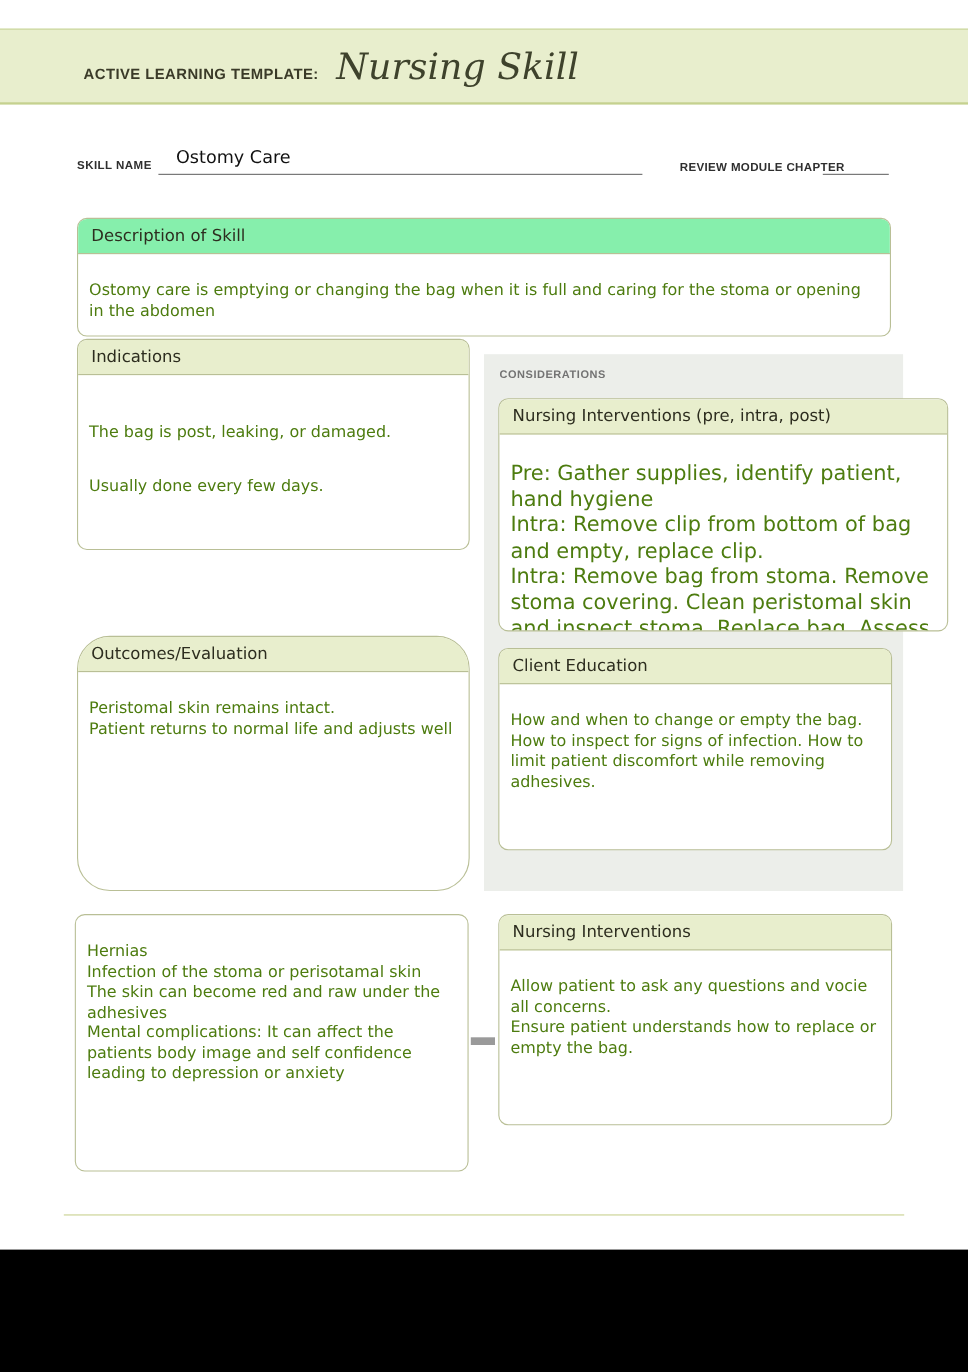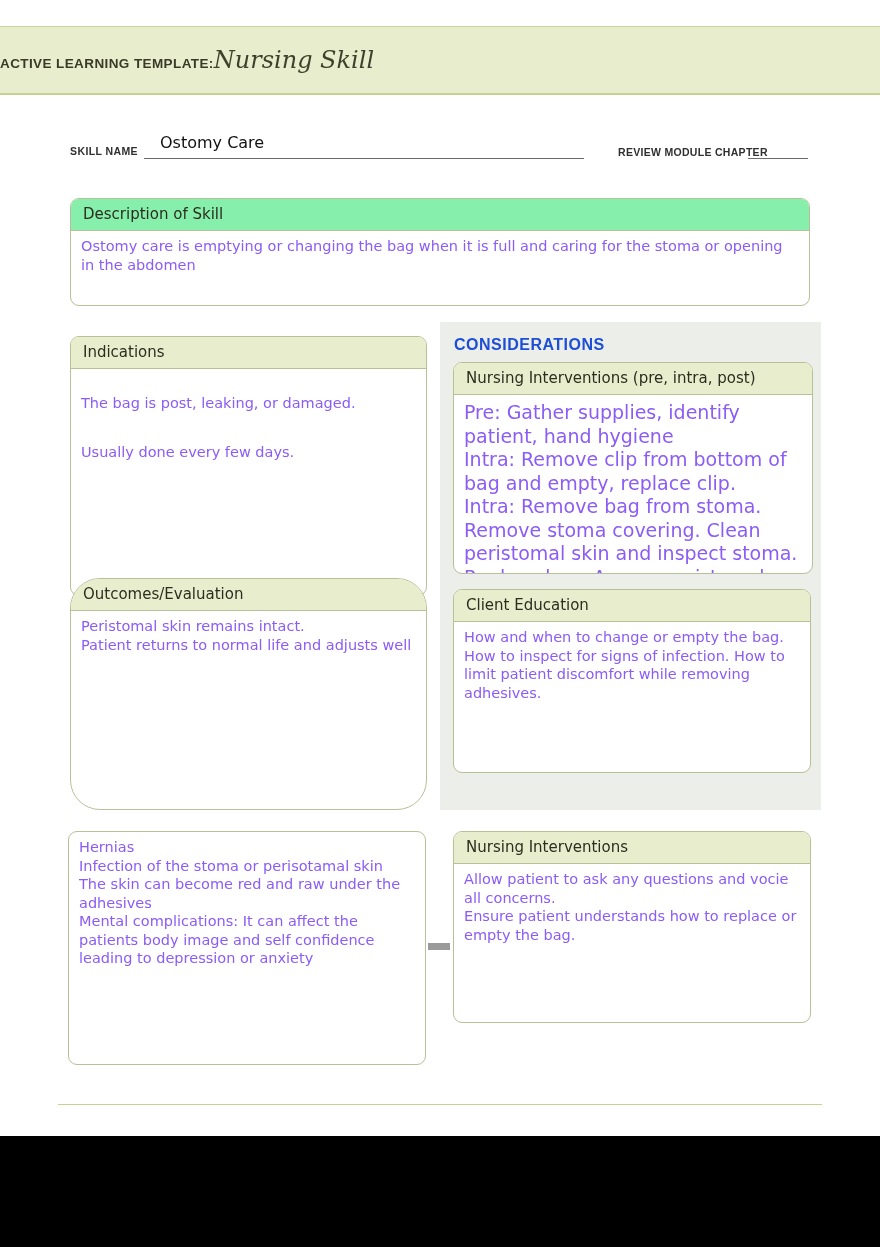--- a/index.html
+++ b/index.html
@@ -32,34 +32,36 @@
     height: 66px;
     background: #e8eecd;
     border-top: 1px solid #c9d49a;
     border-bottom: 2px solid #c5d18f;
     display: flex;
     align-items: center;
   }
   .header-inner {
     display: flex;
     align-items: baseline;
+    padding-left: 76px;
   }
   .alt-label {
     font-family: "Liberation Sans", sans-serif;
     font-size: 13.5px;
     font-weight: bold;
     letter-spacing: 0.4px;
     color: #3a3a28;
     text-transform: uppercase;
   }
   .doc-title {
     font-family: "DejaVu Serif", serif;
     font-style: italic;
-    font-size: 24px;
+    font-size: 33px;
     color: #3e422c;
+    margin-left: 16px;
     font-weight: normal;
   }
 
   
   .skill-row {
     position: absolute;
     left: 70px;
     top: 133px;
     width: 740px;
     height: 30px;
@@ -120,22 +122,23 @@
     background: #e8eecd;
     border-bottom: 1px solid #b9bf96;
     padding: 6px 12px 7px 12px;
     font-size: 15px;
     color: #2d2d1f;
   }
   .card-body {
     padding: 6px 10px 8px 10px;
     font-size: 14.5px;
     line-height: 1.28;
-    color: #8b5cf6;
+    color: #4d7c0f;
     white-space: pre-line;
+    margin-top: 18px;
   }
   .card-body.small {
     font-size: 19px;
     line-height: 1.24;
   }
   .card-body p {
     margin: 0 0 12px 0;
   }
   .card-body p:last-child { margin-bottom: 0; }
 
@@ -147,30 +150,30 @@
     position: absolute;
     left: 440px;
     top: 322px;
     width: 381px;
     height: 488px;
     background: #eceeea;
     box-sizing: border-box;
   }
   .considerations-title {
     font-family: "Liberation Sans", sans-serif;
-    font-size: 16px;
+    font-size: 10px;
     font-weight: bold;
     letter-spacing: 0.5px;
-    color: #1d4ed8;
+    color: #737373;
     padding: 14px 0 0 14px;
     text-transform: uppercase;
   }
 
-  #indications-card   { left: 70px;  top: 336px; width: 357px; height: 260px; }
-  #nursing-pre-card   { left: 453px; top: 362px; width: 360px; height: 212px; }
+  #indications-card   { left: 70px;  top: 308px; width: 357px; height: 192px; }
+  #nursing-pre-card   { left: 453px; top: 362px; width: 409px; height: 212px; }
   #outcomes-card      { left: 70px;  top: 578px; width: 357px; height: 232px; border-radius: 30px; }
   #client-ed-card     { left: 453px; top: 589px; width: 358px; height: 184px; }
   #complications-card { left: 68px;  top: 831px; width: 358px; height: 234px; }
   #nursing-int-card   { left: 453px; top: 831px; width: 358px; height: 192px; }
 
   .mid-connector {
     position: absolute;
     left: 428px;
     top: 943px;
     width: 22px;

